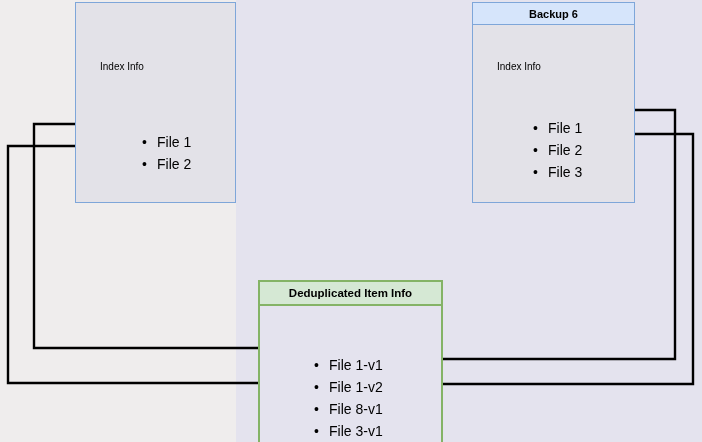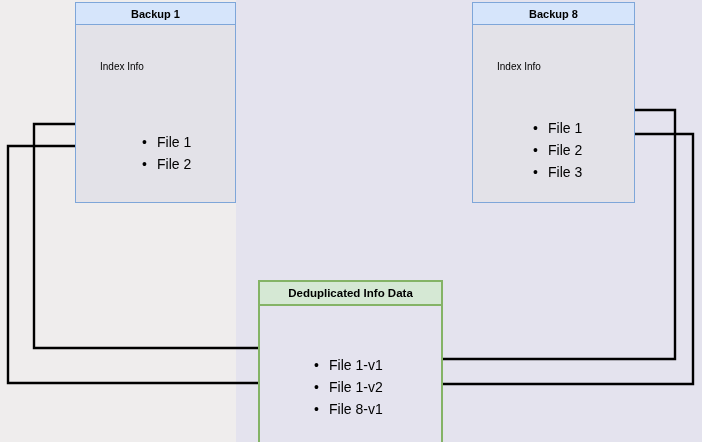--- a/index.html
+++ b/index.html
@@ -116,40 +116,40 @@
     <polyline points="120,124 34,124 34,348 300,348" fill="none" stroke="#000000" stroke-width="2.4" marker-end="url(#arrow-right)"></polyline>
 
     <polyline points="120,146 8,146 8,383 300,383" fill="none" stroke="#000000" stroke-width="2.4" marker-end="url(#arrow-right)"></polyline>
 
     <polyline points="597,110 675,110 675,359 396,359" fill="none" stroke="#000000" stroke-width="2.4" marker-end="url(#arrow-left)"></polyline>
 
     <polyline points="594,134 693,134 693,384 396,384" fill="none" stroke="#000000" stroke-width="2.4" marker-end="url(#arrow-left)"></polyline>
   </svg>
 
   <div class="box box-blue" style="left:75px; top:2px; width:161px; height:201px;">
-    <div class="box-header hdr-blue">Backup 1</div>
     <div class="index-label" style="left:24px; top:58px;">Index Info</div>
     <ul class="file-list" style="left:50px; top:112px;">
       <li>File 1</li>
       <li>File 2</li>
     </ul>
   </div>
 
   <div class="box box-blue" style="left:472px; top:2px; width:163px; height:201px;">
-    <div class="box-header hdr-blue">Backup 8</div>
+    <div class="box-header hdr-blue">Backup 6</div>
     <div class="index-label" style="left:24px; top:58px;">Index Info</div>
     <ul class="file-list" style="left:44px; top:98px;">
       <li>File 1</li>
       <li>File 2</li>
       <li>File 3</li>
     </ul>
   </div>
 
   <div class="box box-green" style="left:258px; top:280px; width:185px; height:170px;">
-    <div class="box-header hdr-green">Deduplicated Info Data</div>
+    <div class="box-header hdr-green">Deduplicated Item Info</div>
     <ul class="file-list" style="left:38px; top:56px;">
       <li>File 1-v1</li>
       <li>File 1-v2</li>
       <li>File 8-v1</li>
+      <li>File 3-v1</li>
     </ul>
   </div>
 
 </div>
 
 </body></html>

